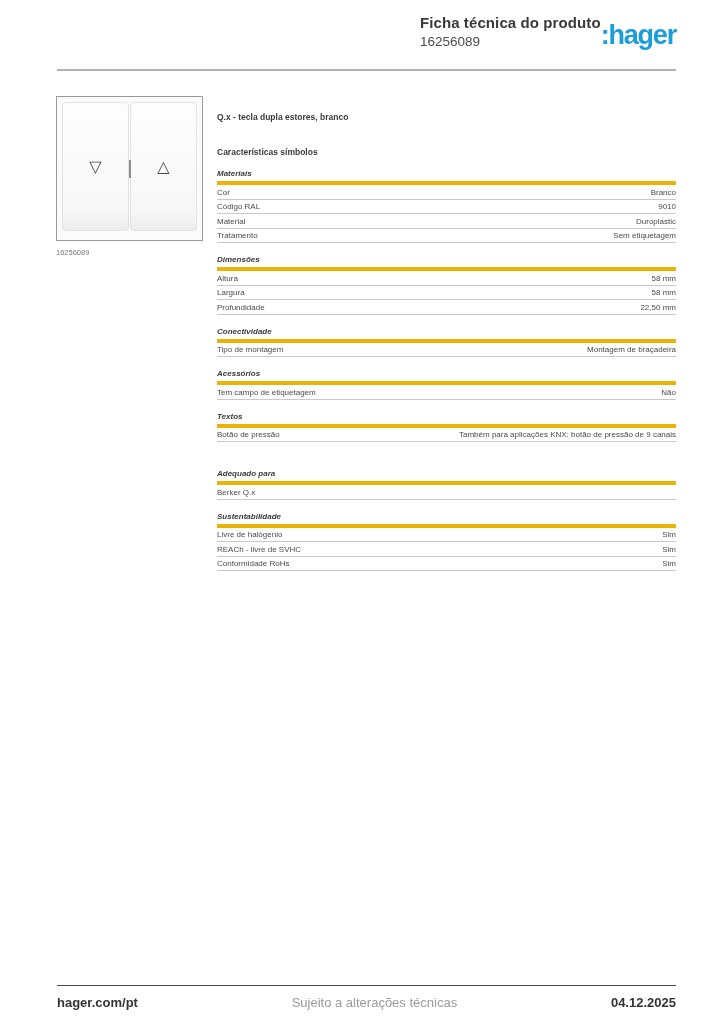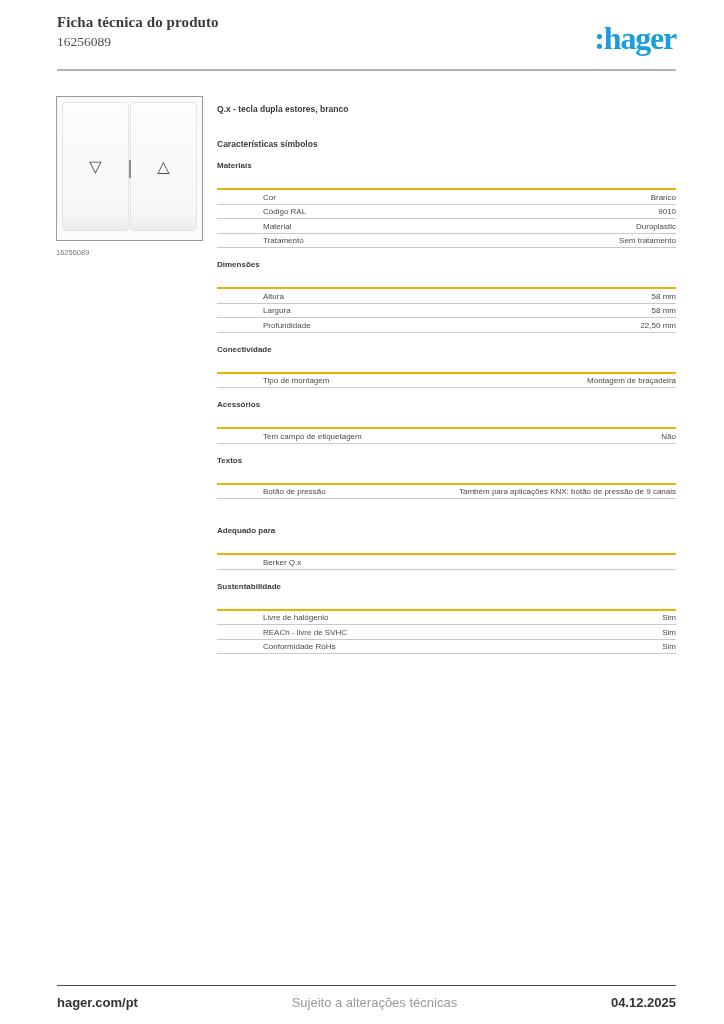--- a/index.html
+++ b/index.html
@@ -13,37 +13,36 @@
     overflow: hidden;
   }
 
   
   .header {
     position: absolute;
     left: 57px;
     right: 48px;
     top: 14px;
     display: flex;
-    justify-content: space-between;
+    justify-content: flex-end;
     align-items: flex-start;
-    font-family: Liberation Serif, serif;
   }
   .header-title {
     font-size: 15px;
     font-weight: bold;
     color: #3a3a3a;
     letter-spacing: 0.1px;
   }
   .header-id {
     font-size: 13.5px;
     color: #4d4d4d;
     margin-top: 3px;
   }
   .logo {
-    font-size: 32px;
+    font-size: 27px;
     font-weight: bold;
     letter-spacing: -1.2px;
     line-height: 1;
     margin-top: 8px;
   }
   .header-rule {
     position: absolute;
     left: 57px;
     right: 48px;
     top: 69px;
@@ -97,54 +96,55 @@
   .product-caption {
     margin-top: 7px;
     font-size: 7.5px;
     color: #7a7a7a;
   }
 
   
   .specs-col {
     position: absolute;
     left: 217px;
-    top: 104px;
+    top: 112px;
     width: 459px;
   }
   .product-name {
     font-size: 8.5px;
     font-weight: bold;
     color: #3b3b3b;
   }
   .specs-heading {
     font-size: 8.5px;
     font-weight: bold;
     color: #3b3b3b;
     margin-top: 25px;
   }
   .section { margin-top: 12px; }
   .section.extra-gap { margin-top: 27px; }
   .section-title {
     font-size: 8px;
     font-weight: bold;
     color: #3b3b3b;
-    padding-bottom: 18px;
-    border-bottom: 2px solid #eab308;
+    padding-bottom: 3px;
+    border-bottom: 4px solid #eab308;
+    font-style: italic;
   }
   .spec-row {
     display: flex;
     justify-content: space-between;
     align-items: baseline;
     font-size: 8px;
     line-height: 9px;
     padding: 2.5px 0 2px 0;
     border-bottom: 1px solid #c9c9c9;
     color: #4a4a4a;
   }
-  .spec-label { text-align: left; white-space: nowrap; margin-left: 46px; }
+  .spec-label { text-align: left; white-space: nowrap; }
   .spec-value { text-align: center; white-space: nowrap; }
 
   
   .footer-rule {
     position: absolute;
     left: 57px;
     right: 48px;
     top: 985px;
     height: 1px;
     background: #4a4a4a;
@@ -203,21 +203,21 @@
           <div class="spec-row">
     <span class="spec-label">Código RAL</span>
     <span class="spec-value">9010</span>
   </div>
           <div class="spec-row">
     <span class="spec-label">Material</span>
     <span class="spec-value">Duroplastic</span>
   </div>
           <div class="spec-row">
     <span class="spec-label">Tratamento</span>
-    <span class="spec-value">Sem tratamento</span>
+    <span class="spec-value">Sem etiquetagem</span>
   </div>
         </div>
         <div class="section">
     <div class="section-title">Dimensões</div>
   <div class="spec-row">
     <span class="spec-label">Altura</span>
     <span class="spec-value">58 mm</span>
   </div>
           <div class="spec-row">
     <span class="spec-label">Largura</span>

